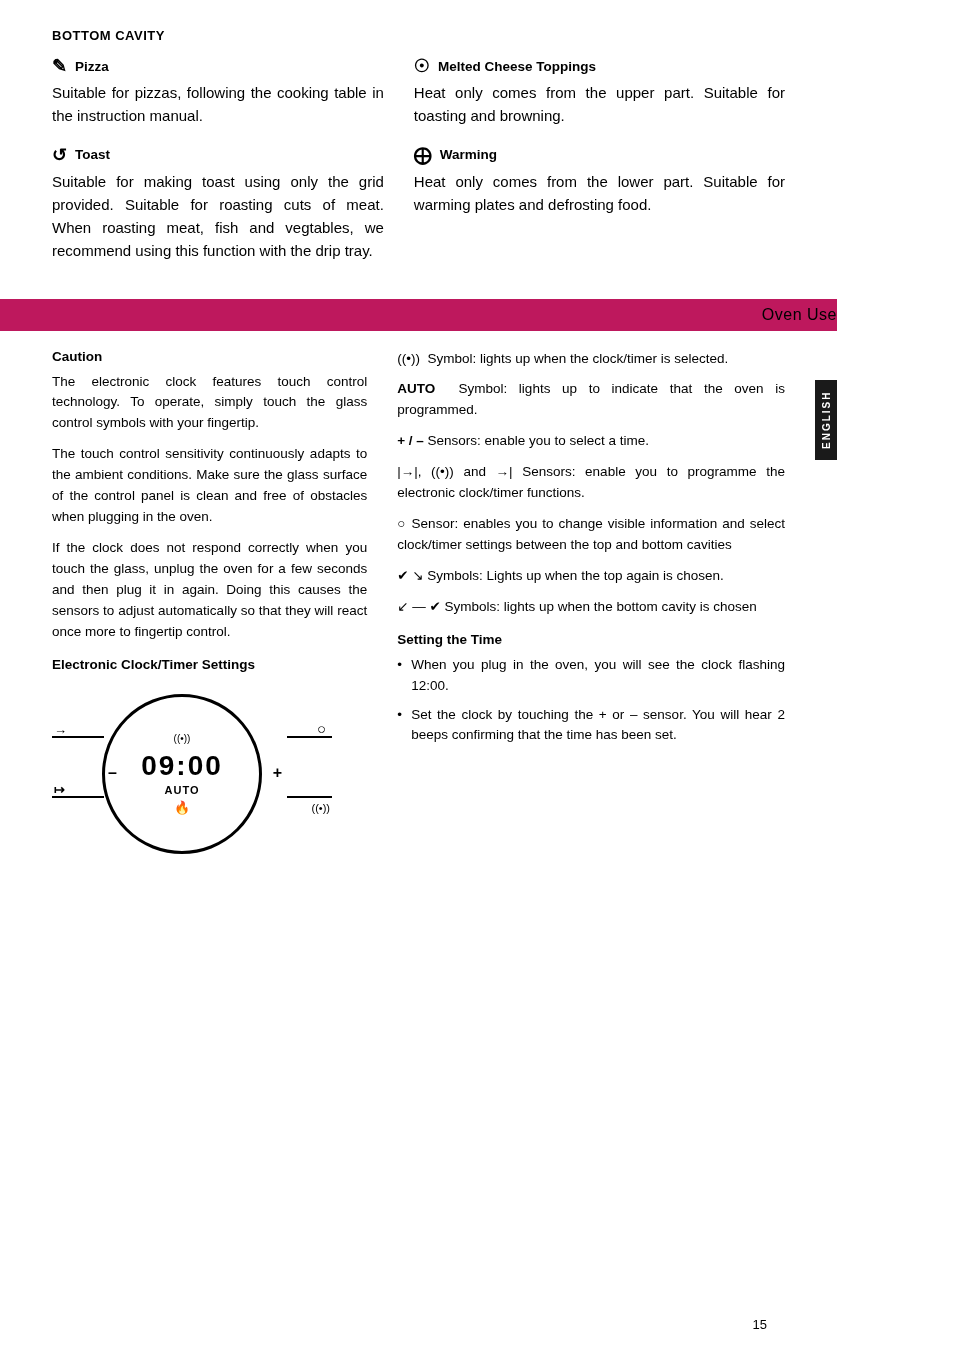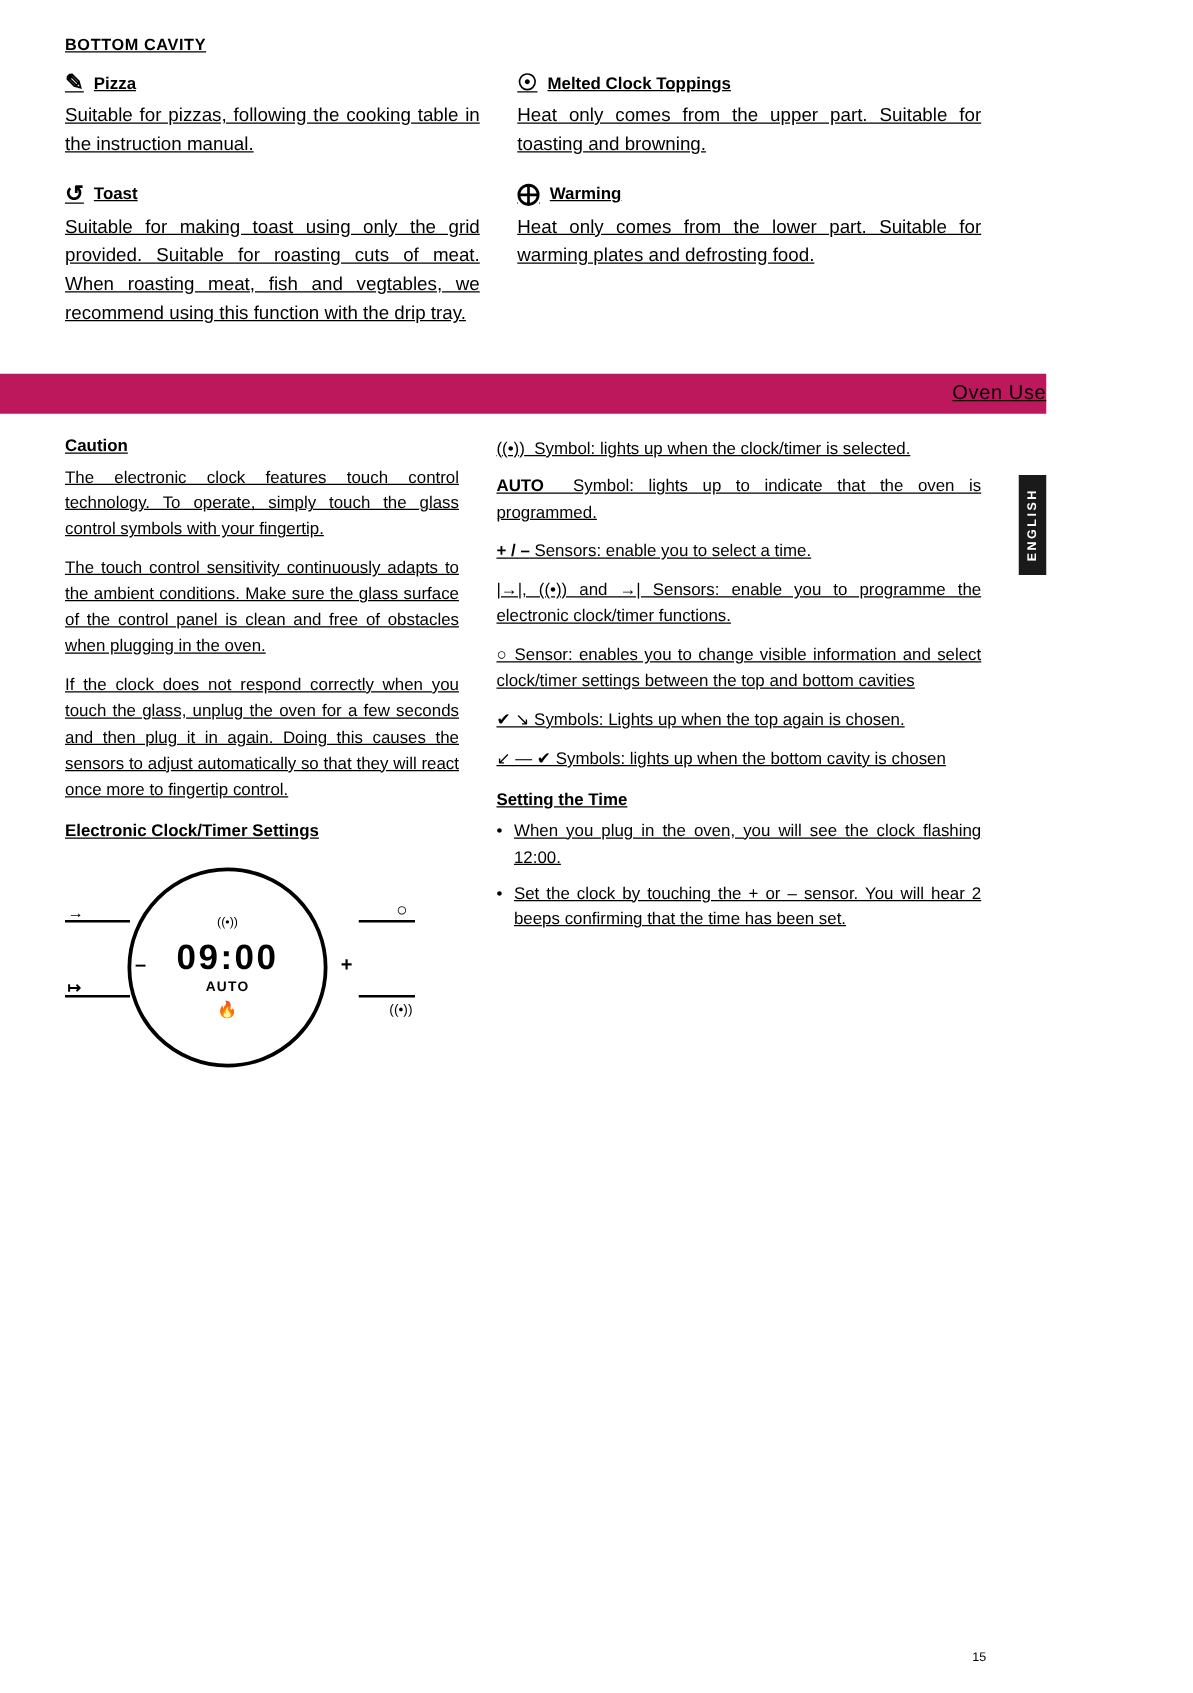--- a/index.html
+++ b/index.html
@@ -11,21 +11,20 @@
       width: 954px;
       min-height: 1354px;
       position: relative;
       overflow: hidden;
     }
     .page {
       width: 837px;
       min-height: 1354px;
       padding: 28px 52px 28px 52px;
       position: relative;
-      text-decoration: underline;
     }
 
     
     .section-title {
       font-weight: bold;
       font-size: 13px;
       letter-spacing: 0.5px;
       margin-bottom: 14px;
     }
     .two-col {
@@ -237,22 +236,22 @@
       height: 80px;
       display: flex;
       align-items: center;
       justify-content: center;
     }
 
     
     .page-number {
       position: absolute;
       bottom: 22px;
-      right: 48px;
-      font-size: 10px;
+      right: 70px;
+      font-size: 13px;
     }
   </style>
 </head>
 <body>
 
 <div class="page">
 
   <div>
     <div class="section-title">BOTTOM CAVITY</div>
 
@@ -270,21 +269,21 @@
           <span class="item-icon">↺</span>
           <strong>Toast</strong>
         </div>
         <div class="item-text">Suitable for making toast using only the grid provided. Suitable for roasting cuts of meat. When roasting meat, fish and vegtables, we recommend using this function with the drip tray.</div>
       </div>
 
       <div class="col-right">
 
         <div class="item-heading">
           <span class="item-icon">☉</span>
-          <strong>Melted Clock Toppings</strong>
+          <strong>Melted Cheese Toppings</strong>
         </div>
         <div class="item-text">Heat only comes from the upper part. Suitable for toasting and browning.</div>
 
         <div class="item-heading">
           <span class="item-icon">⨁</span>
           <strong>Warming</strong>
         </div>
         <div class="item-text">Heat only comes from the lower part. Suitable for warming plates and defrosting food.</div>
       </div>
     </div>

